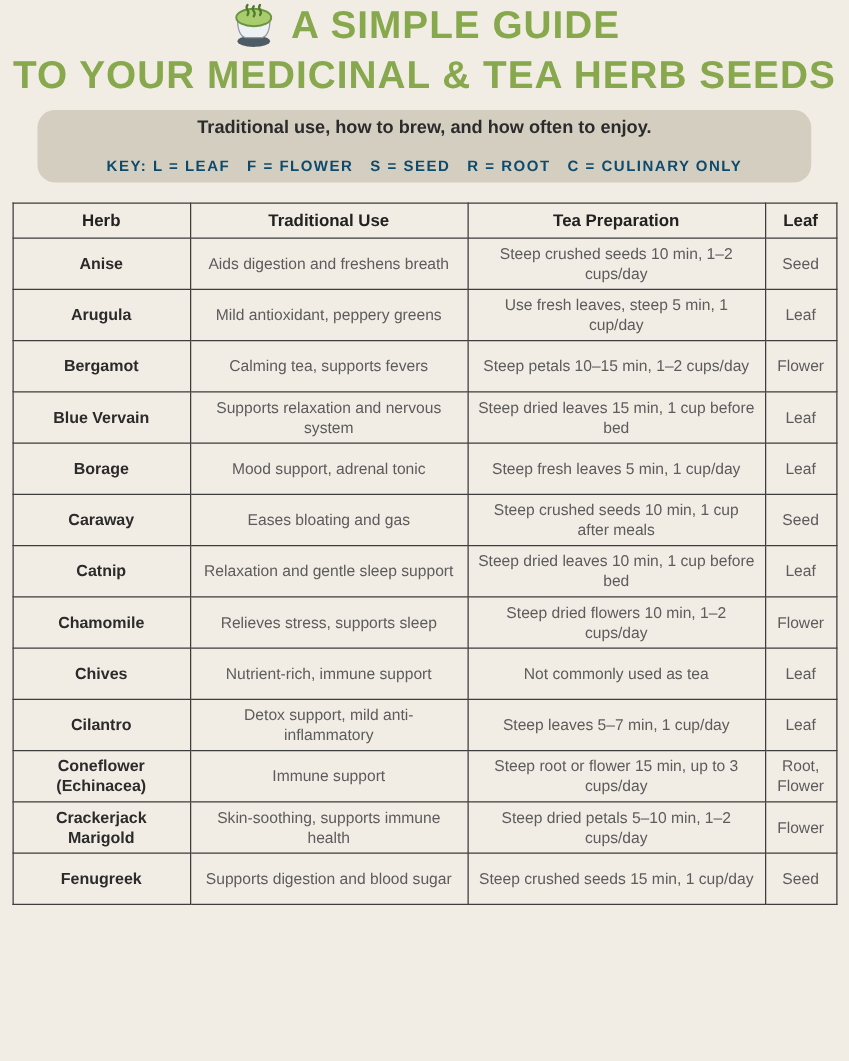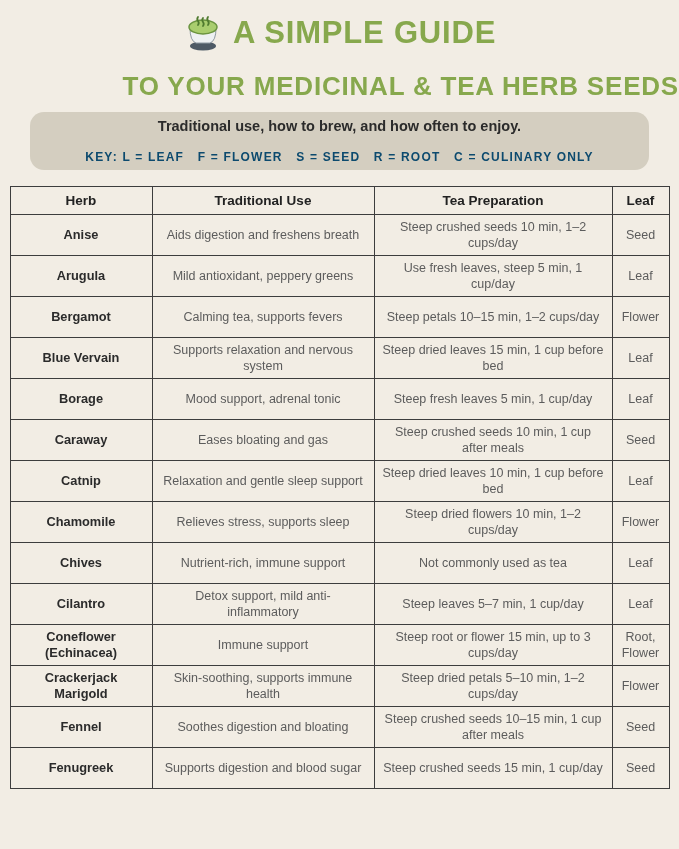--- a/index.html
+++ b/index.html
@@ -5,37 +5,36 @@
   html, body { margin: 0; padding: 0; }
   body {
     width: 679px;
     height: 849px;
     background: #f2ede4;
     font-family: "Liberation Sans", sans-serif;
     color: #2d2d2d;
     overflow: hidden;
   }
   .header {
-    padding-top: 13px;
-    text-align: right;
+    text-align: center;
     color: #87a84d;
     font-weight: bold;
     letter-spacing: 0.8px;
     line-height: 1.0;
   }
   .title-line1 {
     display: flex;
     align-items: center;
     justify-content: center;
     gap: 10px;
     font-size: 31px;
   }
   .title-line2 {
-    font-size: 26px;
-    margin-top: 22px;
+    font-size: 31px;
+    margin-top: 6px;
   }
   .cup-icon { width: 40px; height: 38px; flex: 0 0 auto; }
   .key-box {
     width: 619px;
     margin: 13px auto 0 auto;
     background: #d4cec0;
     border-radius: 14px;
     height: 58px;
     display: flex;
     flex-direction: column;
@@ -204,25 +203,19 @@
         <td data-name="tea-preparation-cell">Steep root or flower 15 min, up to 3 cups/day</td>
         <td data-name="part-cell">Root, Flower</td>
       </tr>
       <tr data-name="table-row">
         <td data-name="herb-cell">Crackerjack Marigold</td>
         <td data-name="traditional-use-cell">Skin-soothing, supports immune health</td>
         <td data-name="tea-preparation-cell">Steep dried petals 5–10 min, 1–2 cups/day</td>
         <td data-name="part-cell">Flower</td>
       </tr>
       <tr data-name="table-row">
-        <td data-name="herb-cell">Fennel</td>
-        <td data-name="traditional-use-cell">Soothes digestion and bloating</td>
-        <td data-name="tea-preparation-cell">Steep crushed seeds 10–15 min, 1 cup after meals</td>
-        <td data-name="part-cell">Seed</td>
-      </tr>
-      <tr data-name="table-row">
         <td data-name="herb-cell">Fenugreek</td>
         <td data-name="traditional-use-cell">Supports digestion and blood sugar</td>
         <td data-name="tea-preparation-cell">Steep crushed seeds 15 min, 1 cup/day</td>
         <td data-name="part-cell">Seed</td>
       </tr>
     </tbody>
 </table>
 
 </body></html>

